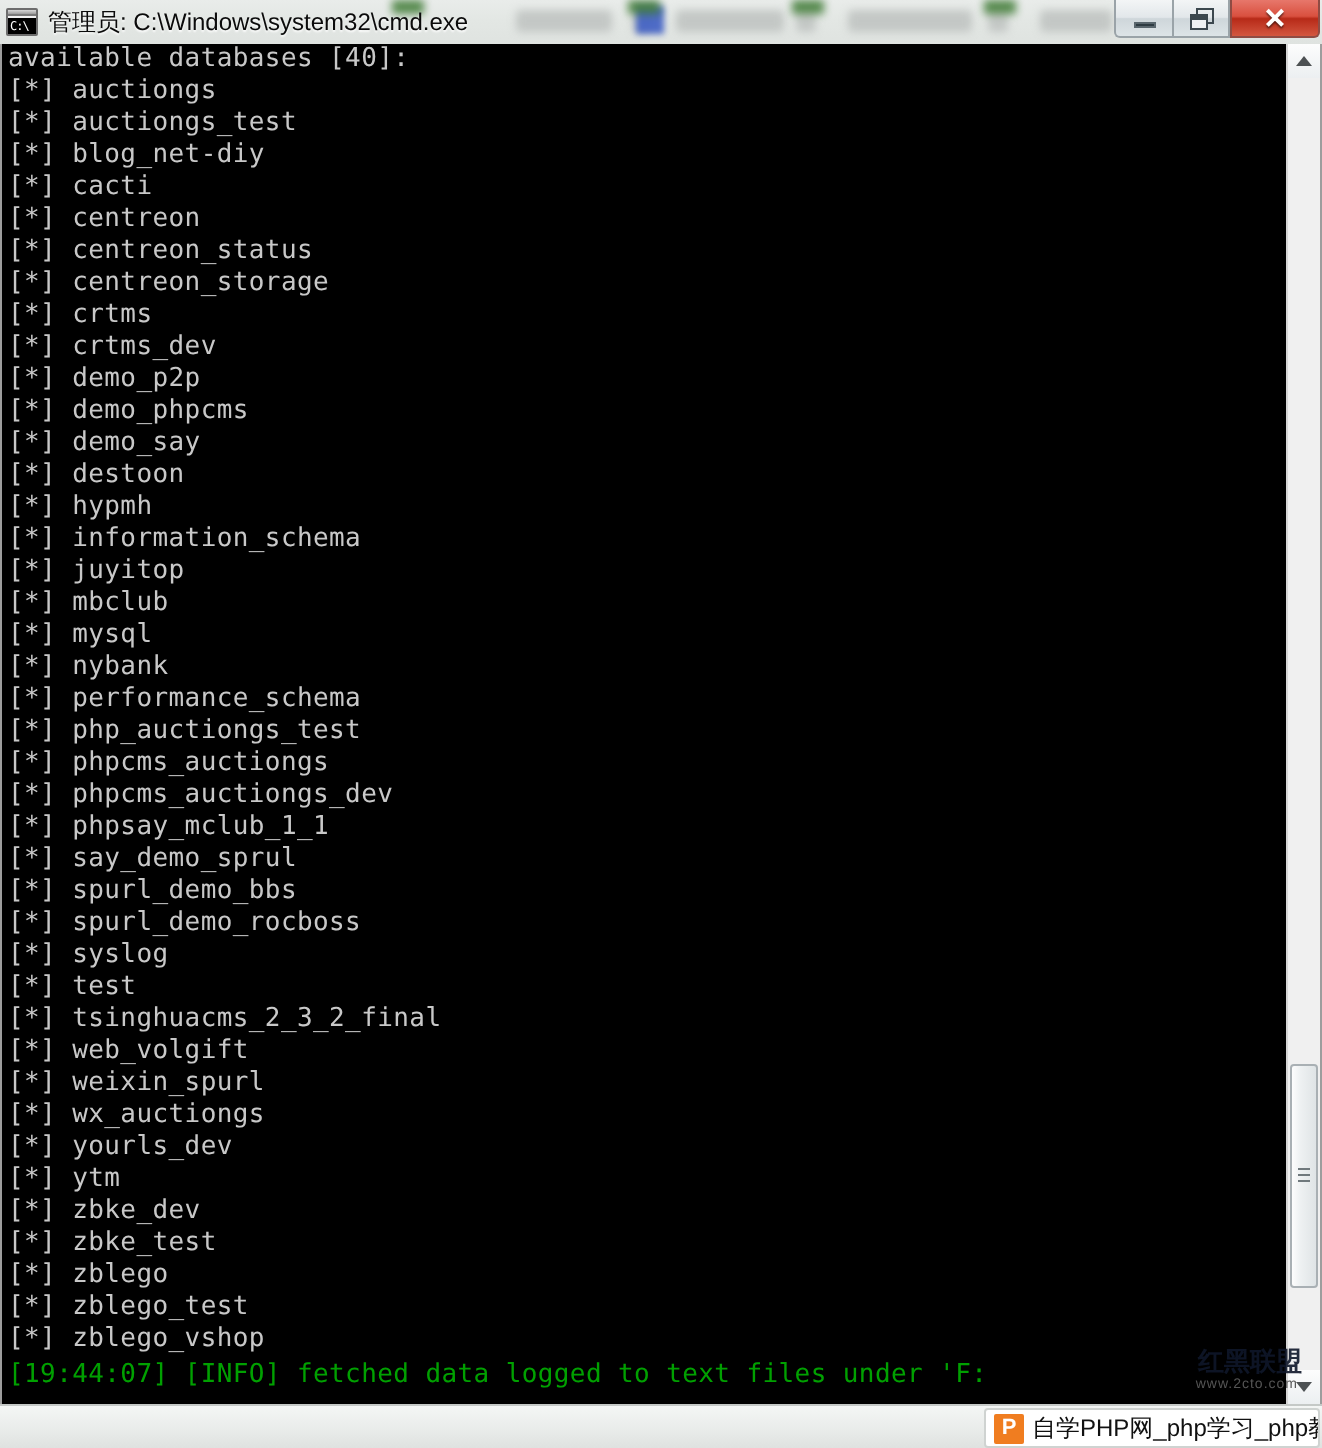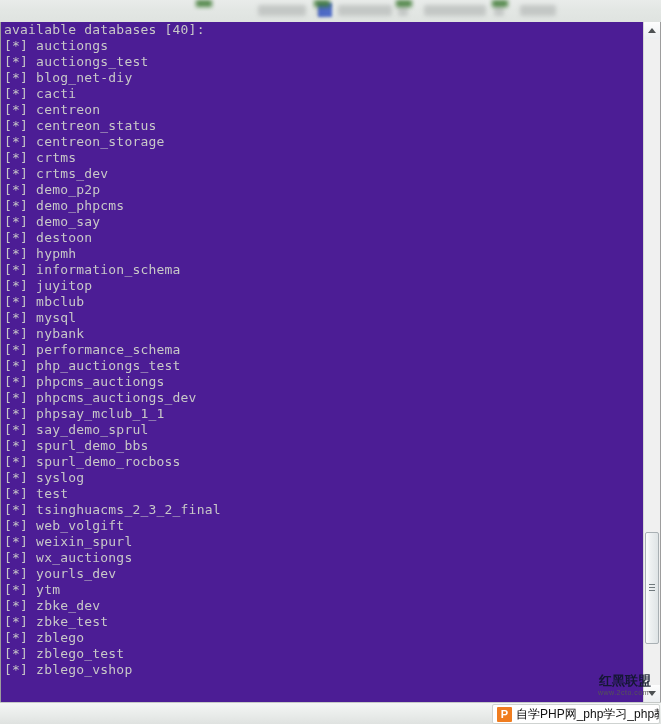--- a/index.html
+++ b/index.html
@@ -174,21 +174,21 @@
     line-height: 14px;
     text-shadow: 0 1px 1px rgba(0,0,0,.55);
   }
 
   
   #console-area {
     position: absolute;
     left: 0; top: 22px;
     width: 661px;
     height: 680px;
-    background: #4c1d95;
+    background: #000000;
     box-sizing: border-box;
     border-left: 1px solid #9d9d9d;
     border-right: 1px solid #9d9d9d;
   }
   #console-text {
     position: absolute;
     left: 3px; top: 0px;
     width: 625px;
     color: #c0c0c0;
     font-family: "DejaVu Sans Mono", monospace;
@@ -377,23 +377,44 @@
   <div class="blur-chip" style="left:494px;width:10px;"></div>
   <div class="blur-chip" style="left:520px;width:36px;"></div>
   <div class="blur-green" style="left:196px;"></div>
   <div class="blur-green" style="left:314px;"></div>
   <div class="blur-green" style="left:396px;"></div>
   <div class="blur-green" style="left:492px;"></div>
 </div>
 
 <div id="cmd-window">
 
+  <div id="title-bar">
+    <div id="title-icon">
+      <div class="icon-bar"></div>
+      <div class="icon-screen"></div>
+      <div class="icon-prompt">C:\</div>
+    </div>
+    <div id="title-text">管理员: C:\Windows\system32\cmd.exe</div>
+
+    <div id="window-controls">
+      <div class="winbtn" id="btn-minimize">
+        <span class="glyph-min"></span>
+      </div>
+      <div class="winbtn" id="btn-restore">
+        <span class="glyph-restore"></span>
+      </div>
+      <div class="winbtn" id="btn-close">
+        <span class="glyph-close">✕</span>
+      </div>
+    </div>
+  </div>
 
   <div id="console-area">
     <div id="console-text"><div class="console-line line-heading">available databases [40]:</div><div class="console-line line-db">[*] auctiongs</div><div class="console-line line-db">[*] auctiongs_test</div><div class="console-line line-db">[*] blog_net-diy</div><div class="console-line line-db">[*] cacti</div><div class="console-line line-db">[*] centreon</div><div class="console-line line-db">[*] centreon_status</div><div class="console-line line-db">[*] centreon_storage</div><div class="console-line line-db">[*] crtms</div><div class="console-line line-db">[*] crtms_dev</div><div class="console-line line-db">[*] demo_p2p</div><div class="console-line line-db">[*] demo_phpcms</div><div class="console-line line-db">[*] demo_say</div><div class="console-line line-db">[*] destoon</div><div class="console-line line-db">[*] hypmh</div><div class="console-line line-db">[*] information_schema</div><div class="console-line line-db">[*] juyitop</div><div class="console-line line-db">[*] mbclub</div><div class="console-line line-db">[*] mysql</div><div class="console-line line-db">[*] nybank</div><div class="console-line line-db">[*] performance_schema</div><div class="console-line line-db">[*] php_auctiongs_test</div><div class="console-line line-db">[*] phpcms_auctiongs</div><div class="console-line line-db">[*] phpcms_auctiongs_dev</div><div class="console-line line-db">[*] phpsay_mclub_1_1</div><div class="console-line line-db">[*] say_demo_sprul</div><div class="console-line line-db">[*] spurl_demo_bbs</div><div class="console-line line-db">[*] spurl_demo_rocboss</div><div class="console-line line-db">[*] syslog</div><div class="console-line line-db">[*] test</div><div class="console-line line-db">[*] tsinghuacms_2_3_2_final</div><div class="console-line line-db">[*] web_volgift</div><div class="console-line line-db">[*] weixin_spurl</div><div class="console-line line-db">[*] wx_auctiongs</div><div class="console-line line-db">[*] yourls_dev</div><div class="console-line line-db">[*] ytm</div><div class="console-line line-db">[*] zbke_dev</div><div class="console-line line-db">[*] zbke_test</div><div class="console-line line-db">[*] zblego</div><div class="console-line line-db">[*] zblego_test</div><div class="console-line line-db">[*] zblego_vshop</div></div>
+    <div id="status-line">[19:44:07] [INFO] fetched data logged to text files under 'F:</div>
   </div>
 
   <div id="scrollbar">
     <div id="scroll-up">
       <span class="arrow-up"></span>
     </div>
     <div id="scroll-thumb">
       <span class="grip">
           <i></i>
           <i></i>

